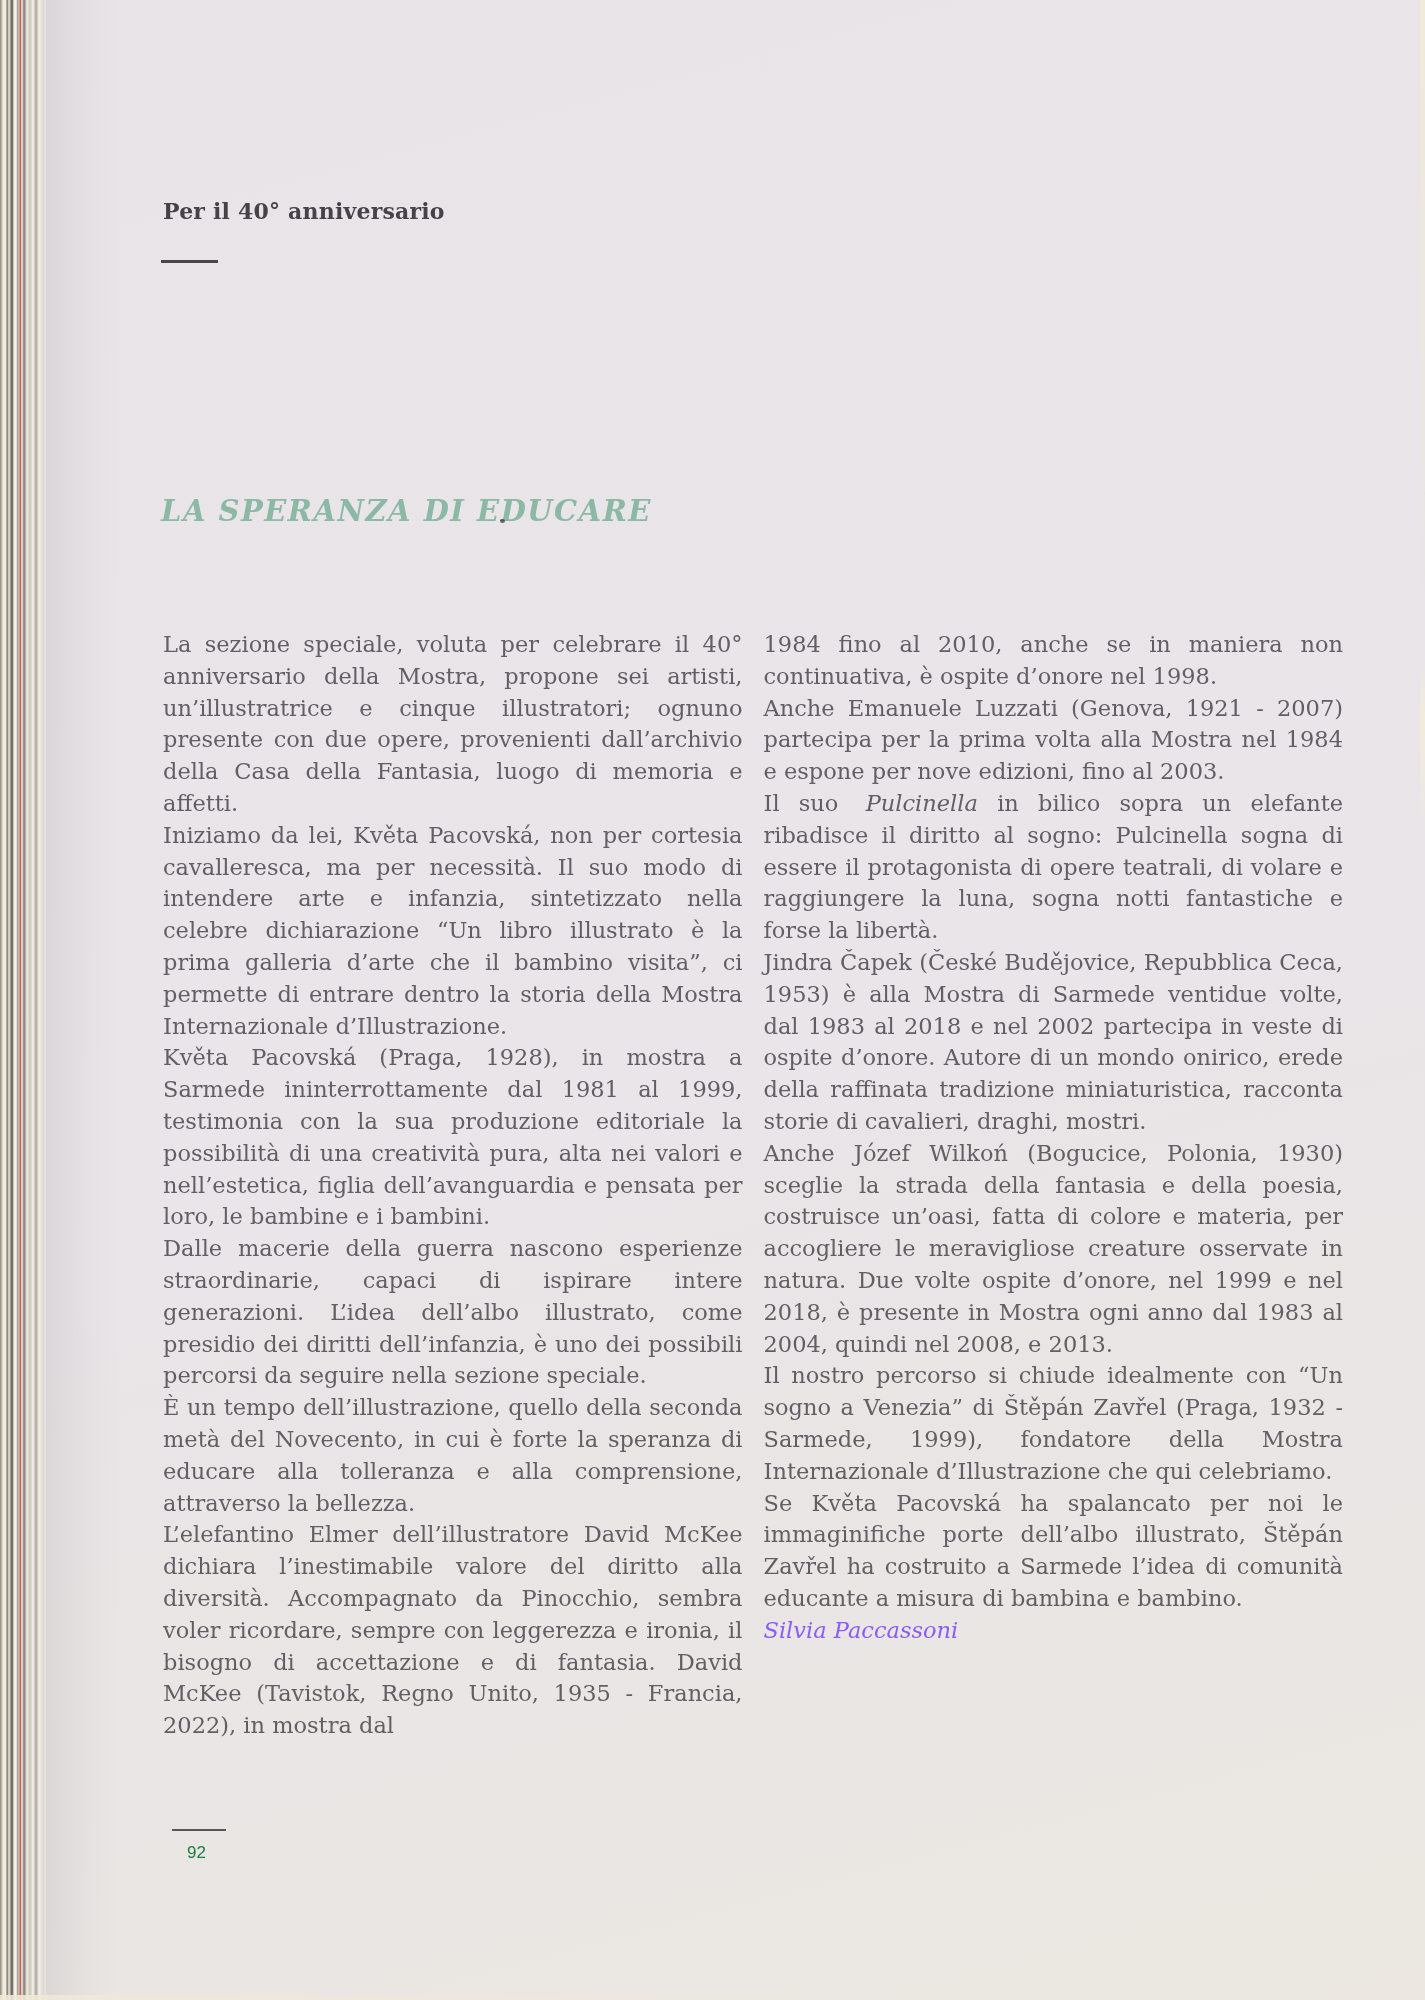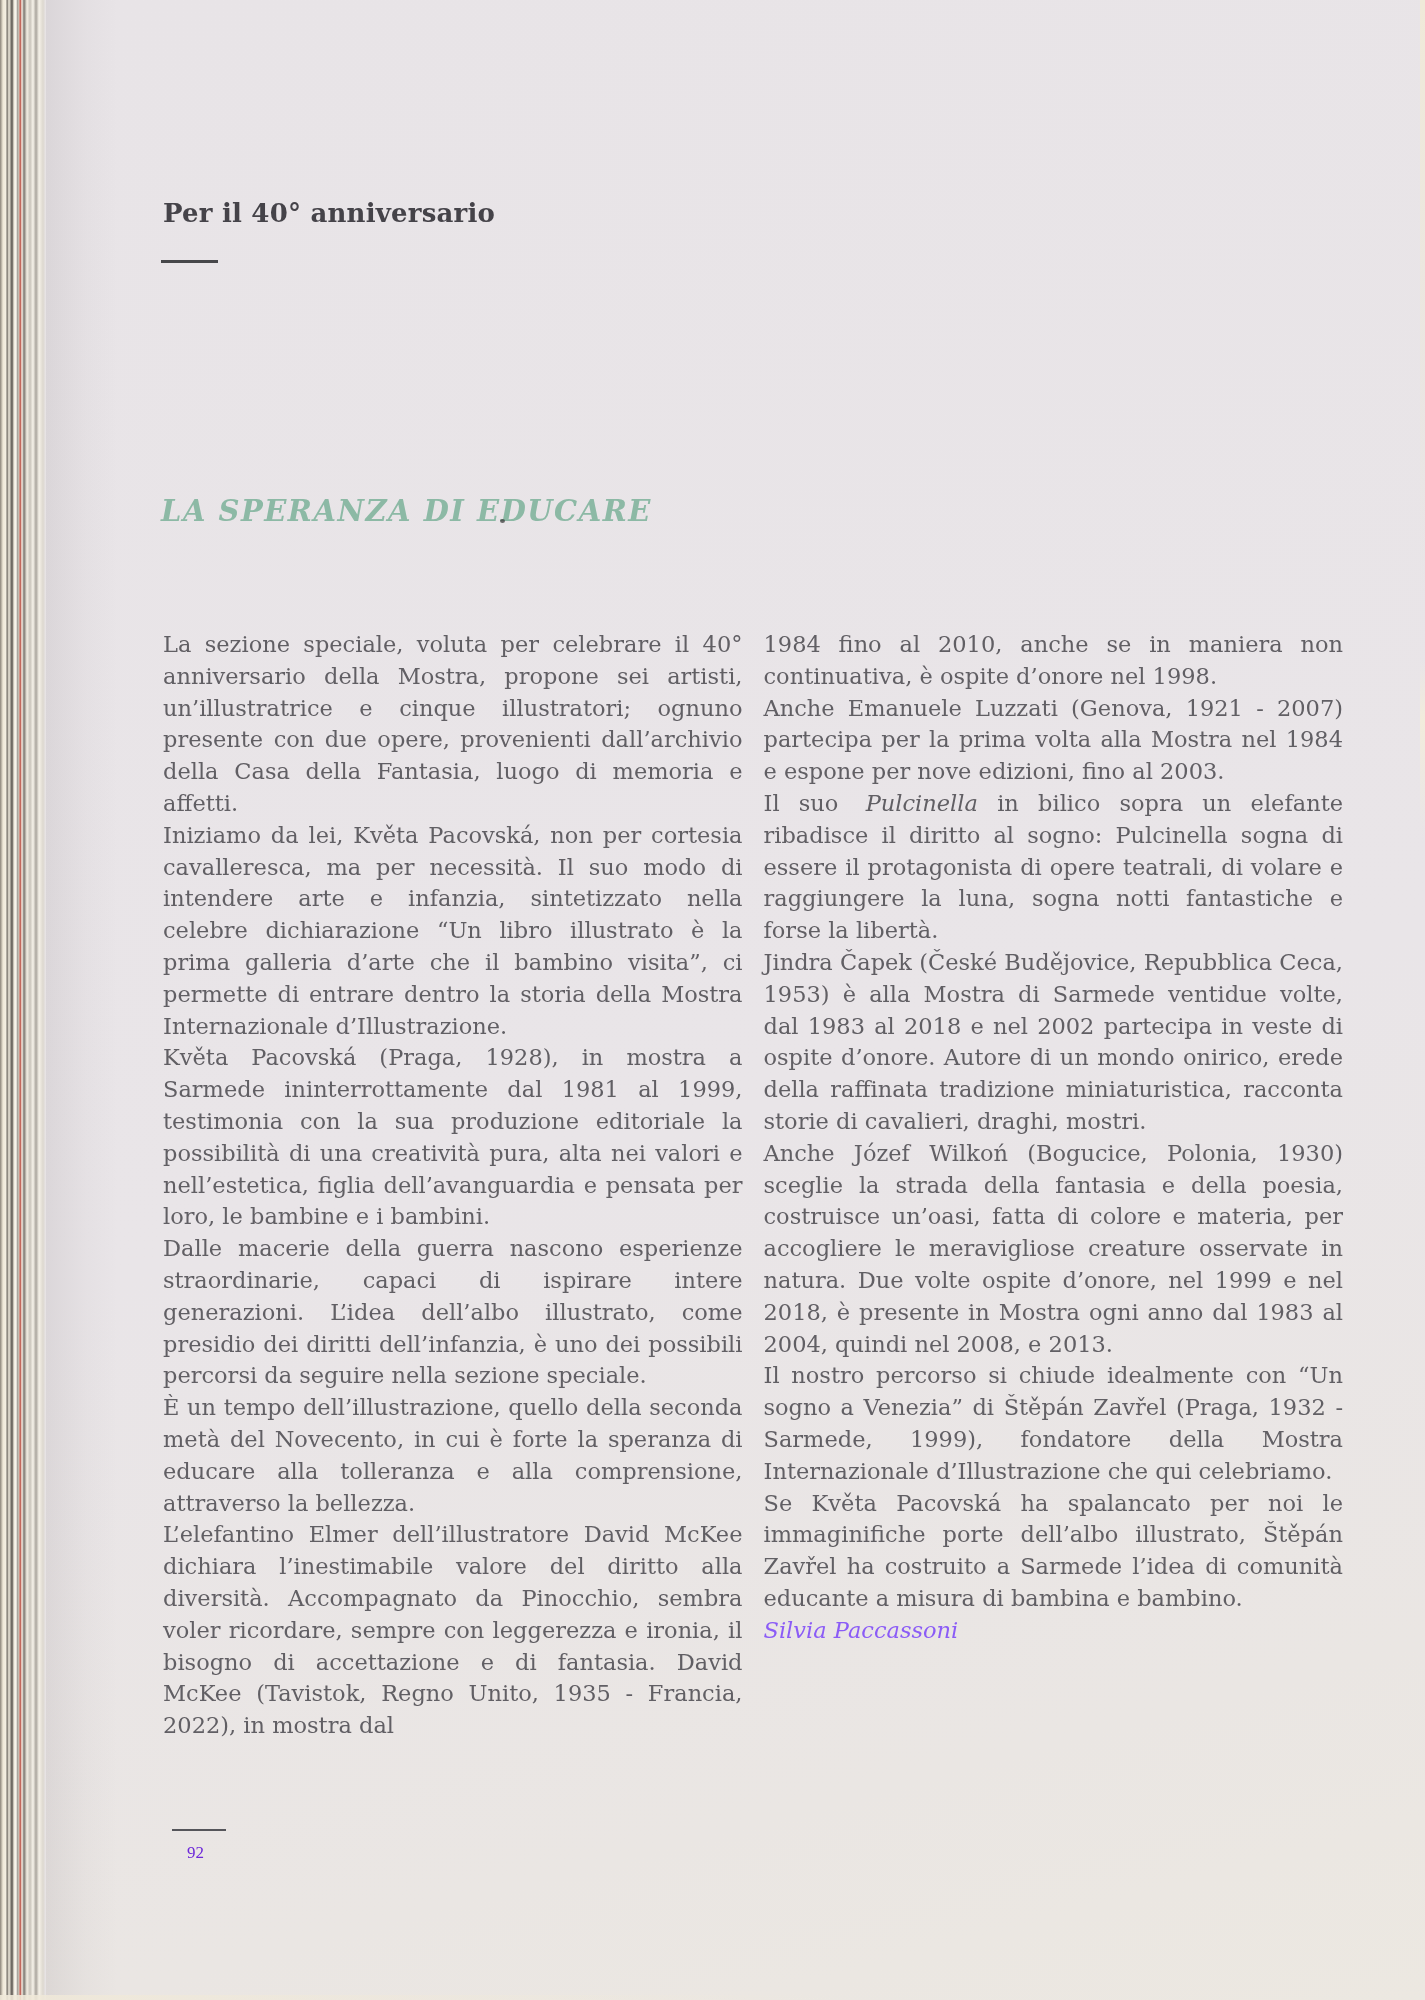--- a/index.html
+++ b/index.html
@@ -27,21 +27,21 @@
       #f0ead9 0%,rgba(236,231,221,0.6) 18%,rgba(236,231,221,0) 30%,
       rgba(236,231,221,0) 33%,#f2ecdc 36%,rgba(236,231,221,0) 42%,
       rgba(236,231,221,0) 100%);
   }
   .edge-bottom{
     position:absolute;left:0;bottom:0;height:5px;width:60%;
     background:linear-gradient(90deg,rgba(240,233,217,0.9),rgba(240,233,217,0));
   }
   .kicker{
     position:absolute;left:163px;top:198px;
-    font-size:26px;font-weight:600;color:#454349;letter-spacing:0.2px;
+    font-size:22px;font-weight:600;color:#454349;letter-spacing:0.2px;
   }
   .kicker-rule{
     position:absolute;left:161px;top:260px;width:57px;height:3px;background:#47474a;
   }
   .article-title{
     position:absolute;left:161px;top:494px;
     font-size:29px;font-weight:bold;letter-spacing:1.5px;color:#8cb9a5;font-style:italic;
   }
   .speck{position:absolute;left:500px;top:519px;width:5px;height:4px;border-radius:50%;background:#3c3c3c;opacity:.75;}
   .columns{
@@ -54,21 +54,21 @@
     text-align:justify;
   }
   .col p{margin:0;}
   .col em{font-style:italic;margin-left:8px;}
   .signature{margin-top:32px;font-style:italic;color:#8b5cf6;}
   .footer-rule{
     position:absolute;left:172px;top:1829px;width:54px;height:2px;background:#55555a;
   }
   .page-number{
     position:absolute;left:187px;top:1843px;
-    font-family:Liberation Serif, serif;font-size:17px;color:#6d28d9;
+    font-family:Liberation Sans, sans-serif;font-size:17px;color:#15803d;
   }
 </style>
 </head>
 <body>
 
 <div class="edge-left"></div>
 <div class="fold-shadow"></div>
 <div class="edge-right"></div>
 <div class="edge-bottom"></div>
 

